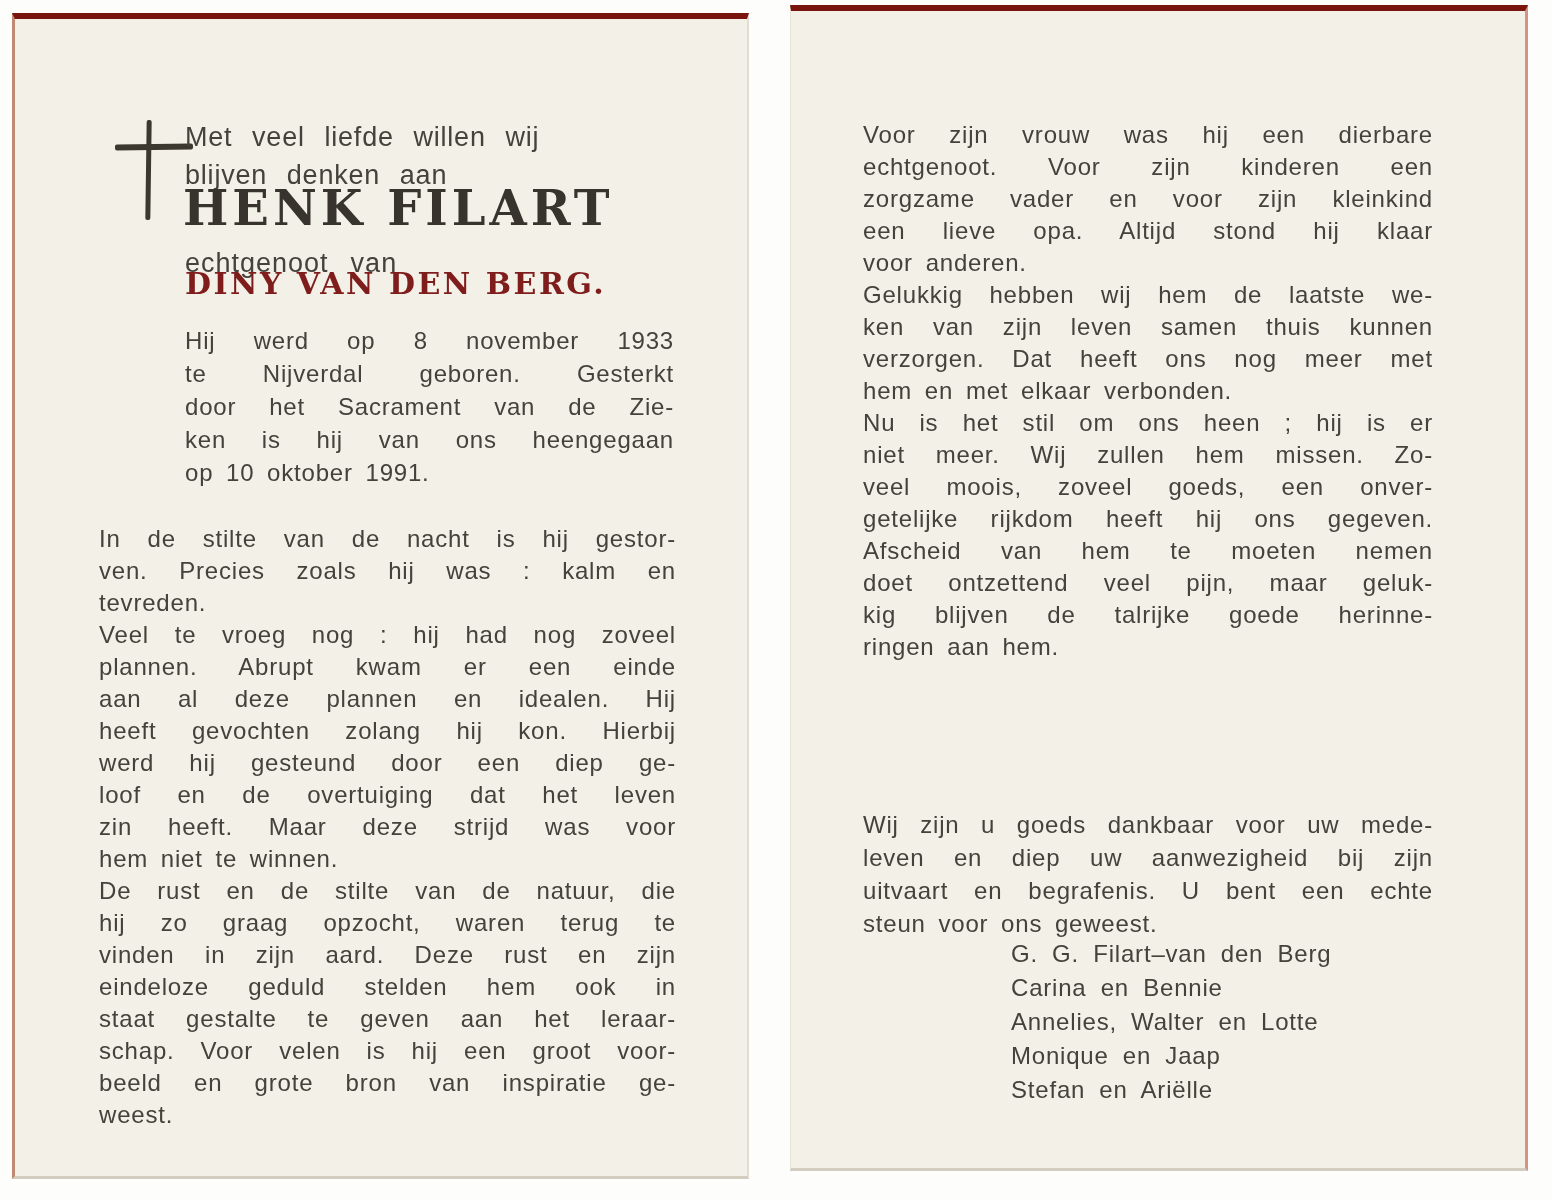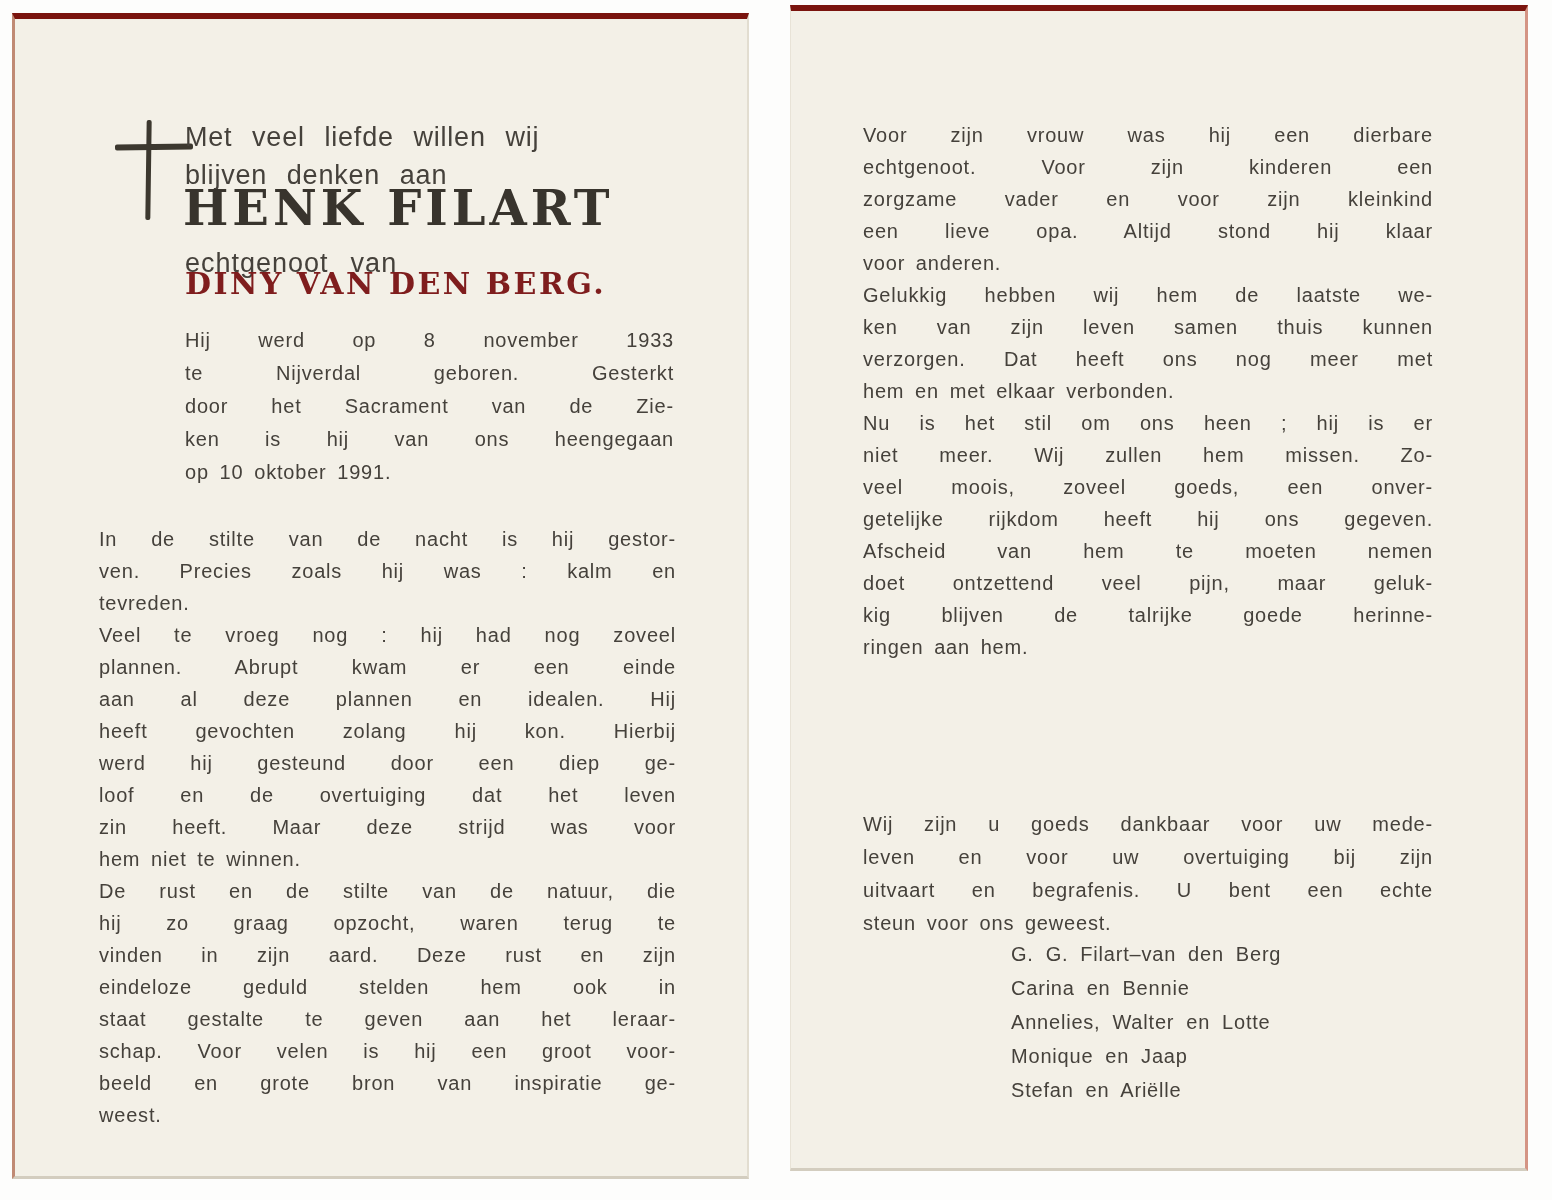--- a/index.html
+++ b/index.html
@@ -46,21 +46,21 @@
     position: absolute; left: 14px; top: 29px;
     width: 78px; height: 6px;
     background: #3c382f;
     transform: rotate(-0.6deg);
     border-radius: 2px;
   }
 
   .txt { position: absolute; color: #45413b; }
 
   .line {
-    font-size: 20px;
+    font-size: 24px;
     line-height: 32px;
     height: 32px;
     letter-spacing: 0.8px;
     word-spacing: 0.22em;
     white-space: normal;
   }
   .jl { text-align: justify; text-align-last: justify; }
 
   
   .intro   { left: 170px; top: 99px;  width: 420px; }
@@ -174,21 +174,21 @@
           <div class="line jl">getelijke rijkdom heeft hij ons gegeven.</div>
           <div class="line jl">Afscheid van hem te moeten nemen</div>
           <div class="line jl">doet ontzettend veel pijn, maar geluk-</div>
           <div class="line jl">kig blijven de talrijke goede herinne-</div>
           <div class="line">ringen aan hem.</div>
         </div>
       </div>
     <div class="txt thanks">
         <div class="para">
           <div class="line jl">Wij zijn u goeds dankbaar voor uw mede-</div>
-          <div class="line jl">leven en voor uw overtuiging bij zijn</div>
+          <div class="line jl">leven en diep uw aanwezigheid bij zijn</div>
           <div class="line jl">uitvaart en begrafenis. U bent een echte</div>
           <div class="line">steun voor ons geweest.</div>
         </div>
       </div>
     <div class="txt signatories">
         <div class="line">G. G. Filart–van den Berg</div>
         <div class="line">Carina en Bennie</div>
         <div class="line">Annelies, Walter en Lotte</div>
         <div class="line">Monique en Jaap</div>
         <div class="line">Stefan en Ariëlle</div>

